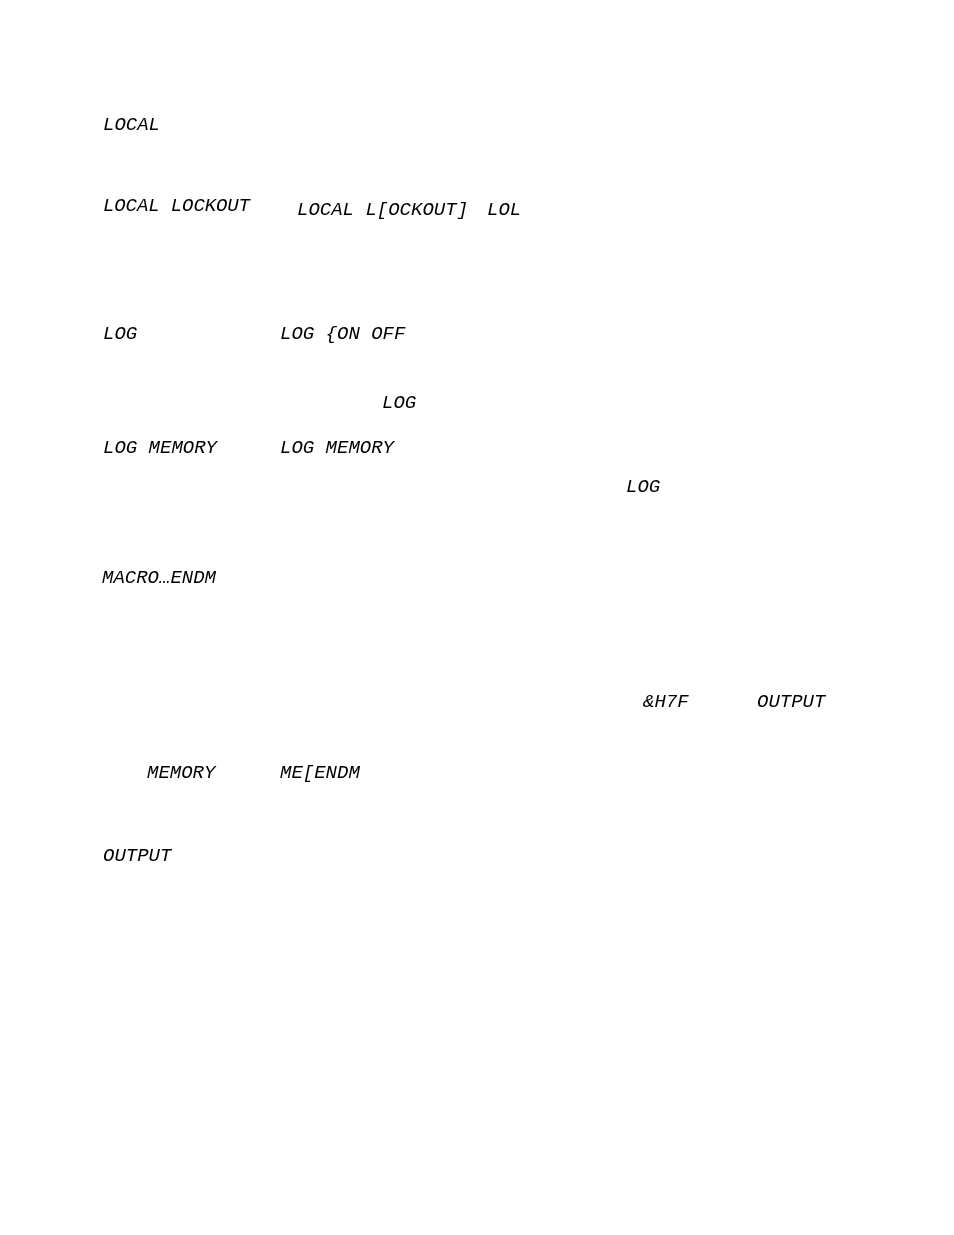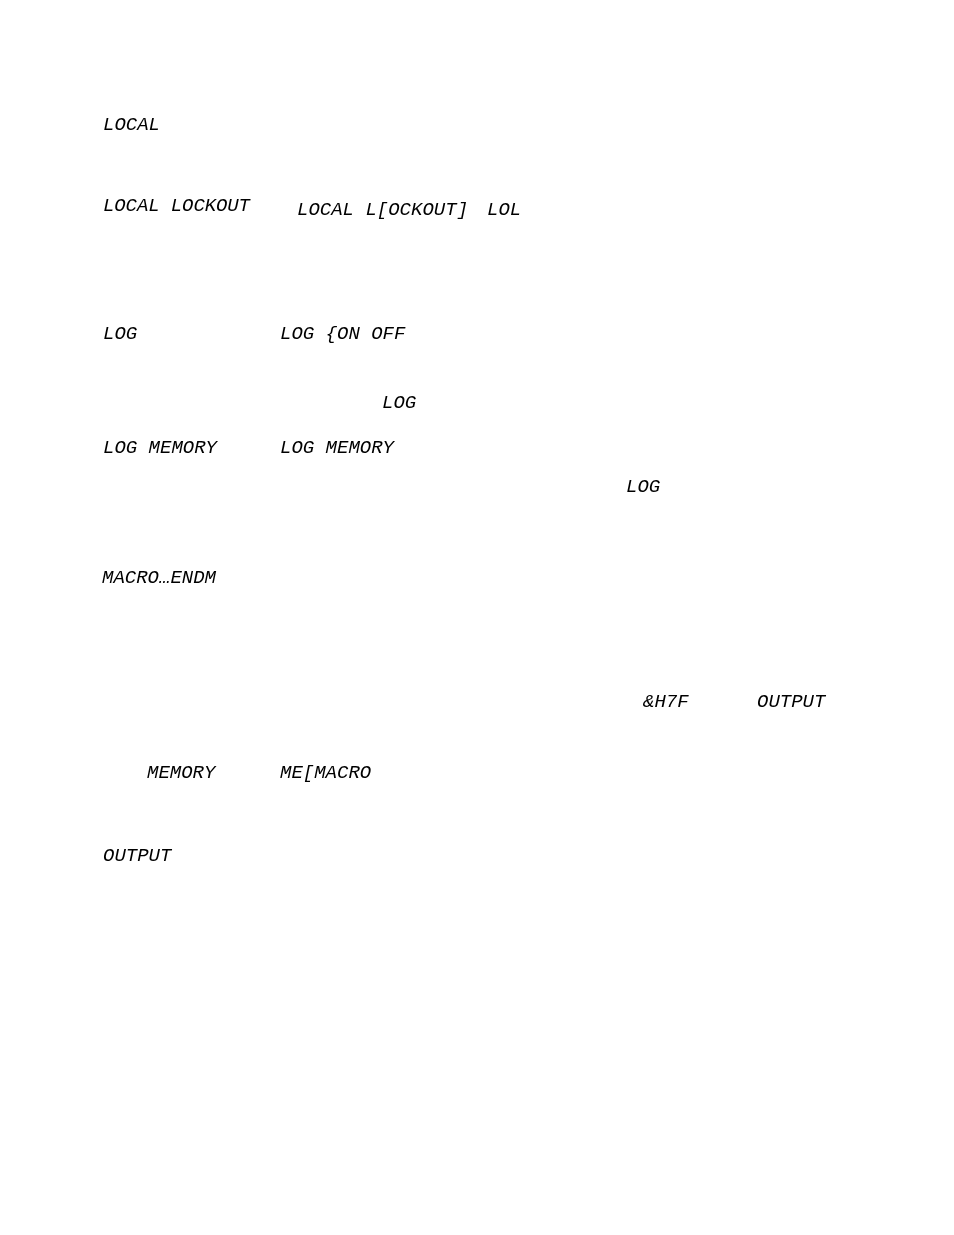--- a/index.html
+++ b/index.html
@@ -44,17 +44,17 @@
   <span class="mono" style="left:280px; top:437px;">LOG MEMORY</span>
 
   <span class="mono" style="left:626px; top:476px;">LOG</span>
 
   <span class="mono" style="left:102px; top:527px;margin-top:40px;">MACRO…ENDM</span>
 
   <span class="mono" style="left:643px; top:691px;">&amp;H7F</span>
   <span class="mono" style="left:757px; top:691px;">OUTPUT</span>
 
   <span class="mono" style="left:103px; top:762px;margin-left:44px;">MEMORY</span>
-  <span class="mono" style="left:280px; top:762px;">ME[MACRO</span>
+  <span class="mono" style="left:280px; top:762px;">ME[ENDM</span>
 
   <span class="mono" style="left:103px; top:845px;">OUTPUT</span>
 
 </div>
 
 </body></html>

